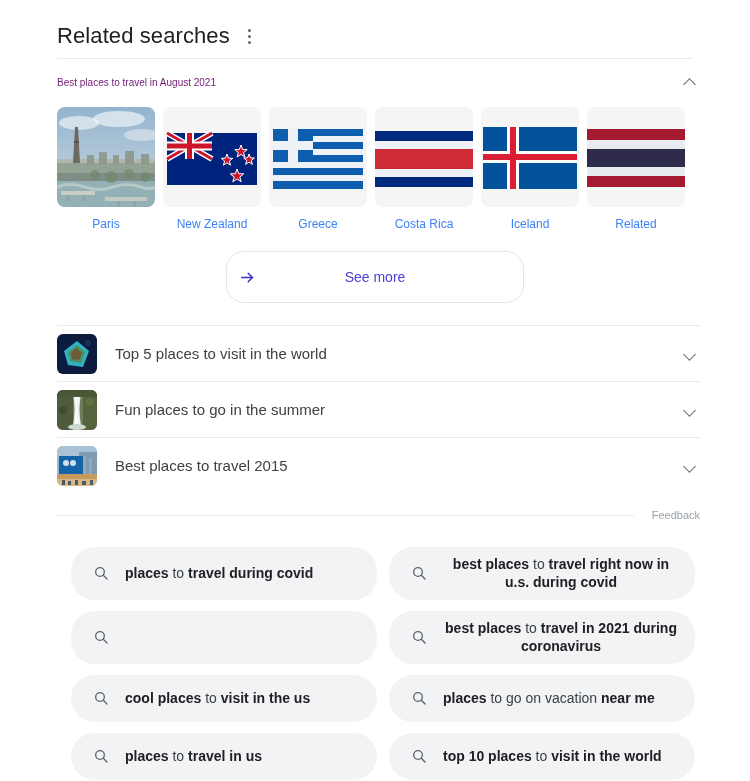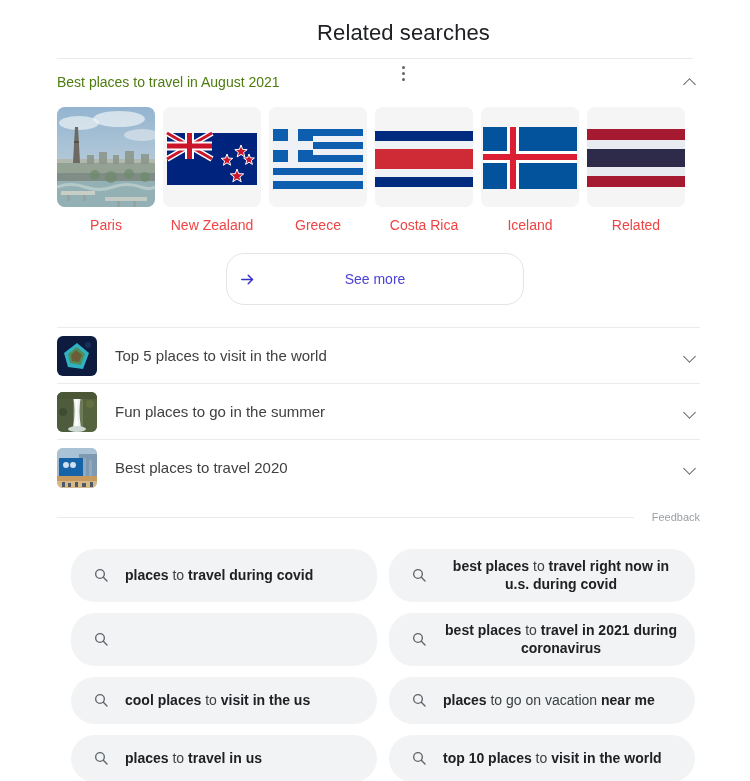--- a/index.html
+++ b/index.html
@@ -10,53 +10,52 @@
     color: #202124;
     overflow: hidden;
   }
   .page { position: relative; width: 750px; height: 781px; }
 
   
   .header {
     display: flex; align-items: center; gap: 14px;
     padding: 20px 0 0 57px;
     height: 52px;
-    flex-direction: column;
   }
   .header-title { font-size: 22px; font-weight: 400; color: #202124; letter-spacing: .1px; }
   .kebab { display: flex; flex-direction: column; gap: 3px; padding: 6px 4px; cursor: pointer; }
   .kebab span { width: 3px; height: 3px; border-radius: 50%; background: #5f6368; display: block; }
 
   .rule { height: 1px; background: #e8eaed; margin: 6px 57px 0 57px; }
 
   
   .acc-head {
     display: flex; align-items: center; justify-content: space-between;
     margin: 0 50px 0 57px; height: 40px; padding-top: 6px;
   }
-  .acc-head-label { font-size: 14px; color: #4d7c0f; }
+  .acc-head-label { font-size: 10px; color: #701a75; }
   .chev { width: 18px; height: 18px; position: relative; }
   .chev::before {
     content: ""; position: absolute; left: 3px; top: 5px;
     width: 8px; height: 8px;
     border-left: 1.6px solid #5f6368; border-bottom: 1.6px solid #5f6368;
   }
   .chev.down::before { transform: rotate(-45deg); }
   .chev.up::before { transform: rotate(135deg); top: 7px; }
 
   
   .tiles { display: flex; gap: 8px; margin: 8px 0 0 57px; }
   .tile { width: 98px; cursor: pointer; }
   .tile-img {
     width: 98px; height: 100px; border-radius: 8px;
     background: #f5f5f5; overflow: hidden; position: relative;
   }
   .tile-img svg { display: block; width: 100%; height: 100%; }
   .tile-label {
-    margin-top: 10px; font-size: 14px; color: #ef4444;
+    margin-top: 10px; font-size: 12px; color: #3b82f6;
     text-align: center; white-space: nowrap;
   }
 
   
   .seemore-wrap { display: flex; justify-content: center; margin-top: 20px; }
   .seemore {
     display: flex; align-items: center; width: 298px; height: 52px;
     border: 1px solid #e4e4e4; border-radius: 18px; background: #fff;
     cursor: pointer;
   }
@@ -319,21 +318,21 @@
           <rect x="0" y="33" width="40" height="7" fill="#d8b887"></rect>
           <g fill="#4a5a66">
             <rect x="5" y="34" width="3" height="5"></rect>
               <rect x="11" y="35" width="3" height="4"></rect>
             <rect x="18" y="34" width="3" height="5"></rect>
               <rect x="25" y="35" width="4" height="4"></rect>
             <rect x="33" y="34" width="3" height="5"></rect>
           </g>
         </svg>
       </div>
-      <div class="acc-row-label">Best places to travel 2020</div>
+      <div class="acc-row-label">Best places to travel 2015</div>
       <div class="chev down"></div>
     </div>
 
   </div>
 
   <div class="feedback-bar">
     <div class="feedback-line"></div>
     <div class="feedback-label">Feedback</div>
   </div>
 

